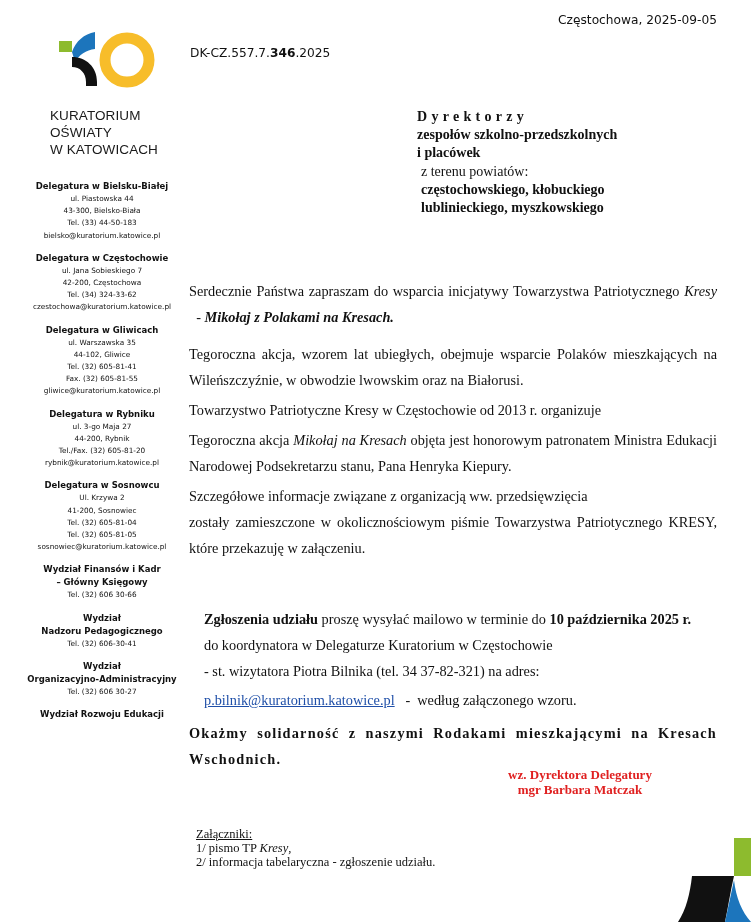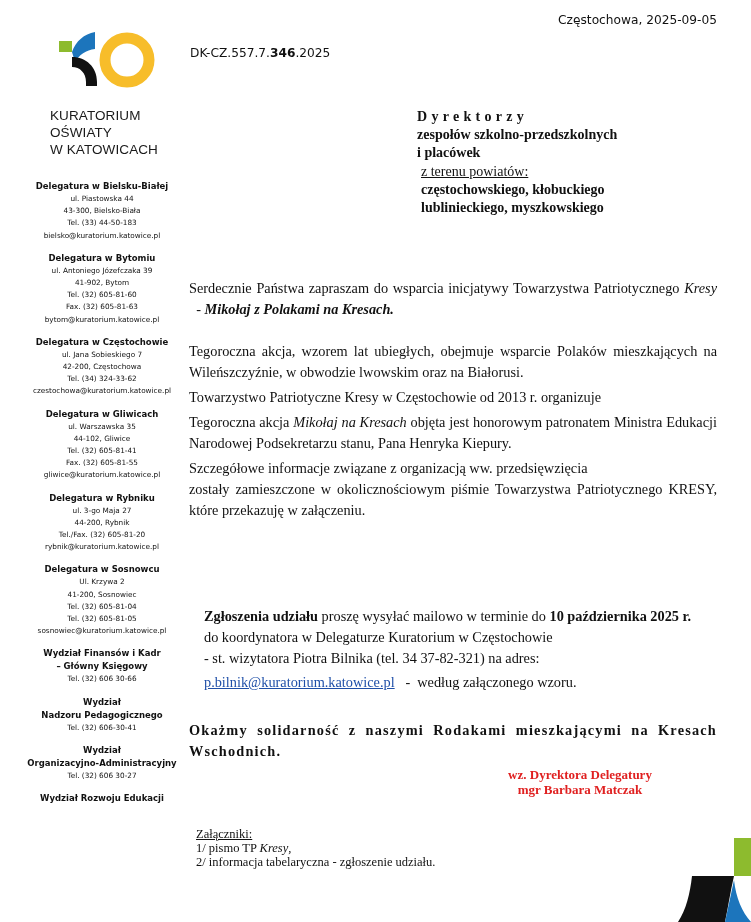--- a/index.html
+++ b/index.html
@@ -17,25 +17,25 @@
   .sb-line { font-size:7.3px; line-height:12.2px; white-space:nowrap; }
 
   
   .date { position:absolute; right:34px; top:13px; font-family:"DejaVu Sans", sans-serif; font-size:12.2px; }
   .ref { position:absolute; left:190px; top:46px; font-family:"DejaVu Sans", sans-serif; font-size:12.2px; }
   .ref b { font-weight:bold; }
 
   
   .addressee { position:absolute; left:417px; top:108px; font-family:"Liberation Serif", serif; font-size:14px; line-height:18.2px; font-weight:bold; }
   .addressee .spaced { letter-spacing:4.3px; }
-  .addressee .u { font-weight:normal; text-decoration:underline; margin-left:4px; }
+  .addressee .u { font-weight:normal; margin-left:4px; }
   .addressee .ind { margin-left:4px; }
 
   
-  .body-text { position:absolute; left:189px; width:528px; font-family:"Liberation Serif", serif; font-size:14.3px; line-height:21px; text-align:justify; }
+  .body-text { position:absolute; left:189px; width:528px; font-family:"Liberation Serif", serif; font-size:14.3px; line-height:26px; text-align:justify; }
   .p { margin:0; }
   .i { font-style:italic; }
   .bi { font-style:italic; font-weight:bold; }
   .b { font-weight:bold; }
   .link { color:#1f4fa8; text-decoration:underline; }
   .solid { font-weight:bold; letter-spacing:1.2px; }
 
   .signature { position:absolute; left:500px; top:767px; width:160px; text-align:center; font-family:"Liberation Serif", serif; font-size:13px; line-height:15px; font-weight:bold; color:#e02020; }
 
   .attachments { position:absolute; left:196px; top:827px; font-family:"Liberation Serif", serif; font-size:12.5px; line-height:14px; }
@@ -58,28 +58,20 @@
   <div>W KATOWICACH</div>
 </div>
 
 <div class="sidebar" id="sidebar">
     <div class="sb-block">
       <div class="sb-title">Delegatura w Bielsku-Białej</div>
       <div class="sb-line">ul. Piastowska 44</div>
       <div class="sb-line">43-300, Bielsko-Biała</div>
       <div class="sb-line">Tel. (33) 44-50-183</div>
       <div class="sb-line">bielsko@kuratorium.katowice.pl</div>
-    </div>
-    <div class="sb-block">
-      <div class="sb-title">Delegatura w Bytomiu</div>
-      <div class="sb-line">ul. Antoniego Józefczaka 39</div>
-      <div class="sb-line">41-902, Bytom</div>
-      <div class="sb-line">Tel. (32) 605-81-60</div>
-      <div class="sb-line">Fax. (32) 605-81-63</div>
-      <div class="sb-line">bytom@kuratorium.katowice.pl</div>
     </div>
     <div class="sb-block">
       <div class="sb-title">Delegatura w Częstochowie</div>
       <div class="sb-line">ul. Jana Sobieskiego 7</div>
       <div class="sb-line">42-200, Częstochowa</div>
       <div class="sb-line">Tel. (34) 324-33-62</div>
       <div class="sb-line">czestochowa@kuratorium.katowice.pl</div>
     </div>
     <div class="sb-block">
       <div class="sb-title">Delegatura w Gliwicach</div>

